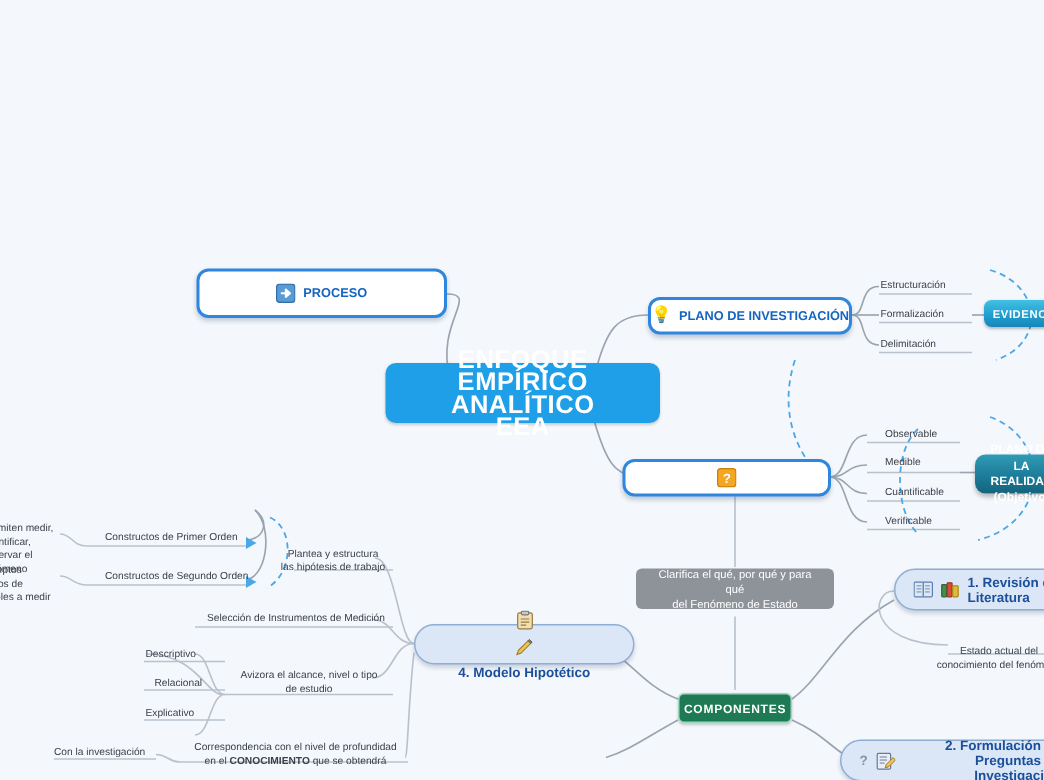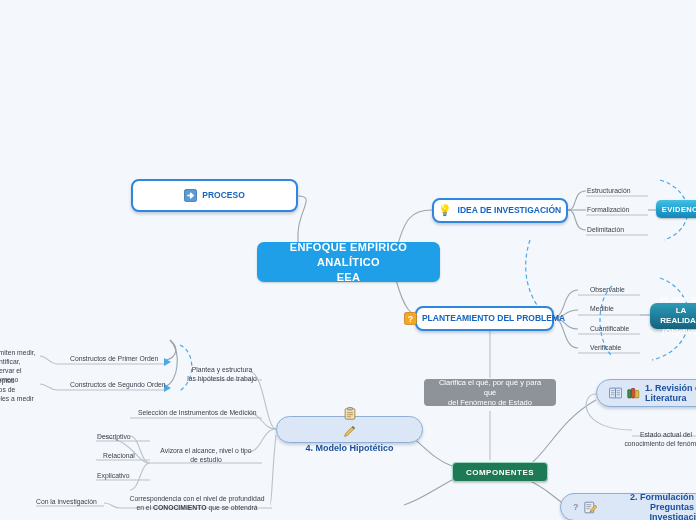--- a/index.html
+++ b/index.html
@@ -12,21 +12,21 @@
   }
   #canvas{position:absolute;inset:0;width:696px;height:520px;}
   svg.links{position:absolute;left:0;top:0;width:696px;height:520px;pointer-events:none;}
 
   .node{position:absolute;box-sizing:border-box;display:flex;align-items:center;justify-content:center;}
 
   
   .central{
     background:#1f9fe8;
     border-radius:7px;
-    color:#fff;font-weight:bold;font-size:11px;letter-spacing:.35px;
+    color:#fff;font-weight:bold;font-size:17px;letter-spacing:.35px;
     text-align:center;line-height:15px;
     box-shadow:0 1px 2px rgba(0,0,0,.18);
     padding:6px 8px;
   }
 
   
   .wbox{
     background:#fff;border:2px solid #2e86de;border-radius:8px;
     box-shadow:0 2px 3px rgba(40,70,120,.25);
     padding:1px 9px;
@@ -185,39 +185,38 @@
         <path d="M4 8 h6 M8 5 l3.5 3 -3.5 3 z" fill="#fff" stroke="#fff" stroke-width="1.6" stroke-linejoin="round"></path>
       </svg>
     </span>
     <span class="label">
       <span>PROCESO</span><br>
     </span>
   </div>
 
   <div class="node wbox" style="left:432px;top:198px;width:136px;height:25px;">
     <span class="ico bulb">💡</span>
-    <span class="label">IDEA DE INVESTIGACIÓN</span>
+    <span class="label">PLANO DE INVESTIGACIÓN</span>
   </div>
 
   <div class="leaf" style="left:587px;top:186px;">Estructuración</div>
   <div class="leaf" style="left:587px;top:205px;">Formalización</div>
   <div class="leaf" style="left:587px;top:225px;">Delimitación</div>
 
   <div class="node cyan" style="left:656px;top:200px;width:56px;height:18px;">
     <span>EVIDENCIA</span>
   </div>
 
   <div class="node wbox" style="left:415px;top:306px;width:139px;height:25px;">
     <span class="ico">
       <svg width="13" height="13" viewBox="0 0 16 16">
         <rect x="0.5" y="0.5" width="15" height="15" rx="2.5" fill="#f5a623" stroke="#c77f10"></rect>
         <text x="8" y="12" font-size="11" font-weight="bold" fill="#fff" text-anchor="middle" font-family="Liberation Sans, sans-serif">?</text>
       </svg>
     </span>
-    <span class="label">PLANTEAMIENTO DEL PROBLEMA</span>
   </div>
 
   <div class="leaf" style="left:590px;top:285px;">Observable</div>
   <div class="leaf" style="left:590px;top:304px;">Medible</div>
   <div class="leaf" style="left:590px;top:324px;">Cuantificable</div>
   <div class="leaf" style="left:590px;top:343px;">Verificable</div>
 
   <div class="node teal" style="left:650px;top:303px;width:62px;height:26px;">
     <div>
       <span>PLANO DE LA REALIDAD</span><br>
@@ -225,21 +224,21 @@
     </div>
   </div>
 
   <div class="node grey" style="left:424px;top:379px;width:132px;height:27px;">
     <div>
       <span>Clarifica el qué, por qué y para qué</span><br>
       <span>del Fenómeno de Estado</span>
     </div>
   </div>
 
-  <div class="node green" style="left:452px;top:462px;width:96px;height:20px;">
+  <div class="node green" style="left:452px;top:462px;width:76px;height:20px;">
     <span>COMPONENTES</span>
   </div>
 
 
   <div class="leaf" style="left:70px;top:354px;">Constructos de Primer Orden</div>
   <div class="leaf" style="left:70px;top:380px;">Constructos de Segundo Orden</div>
 
   <div class="leaf wrap" style="left:-12px;top:348px;width:56px;text-align:left;">
     <span>Permiten medir, cuantificar,</span><br>
     <span>observar el fenómeno</span>

